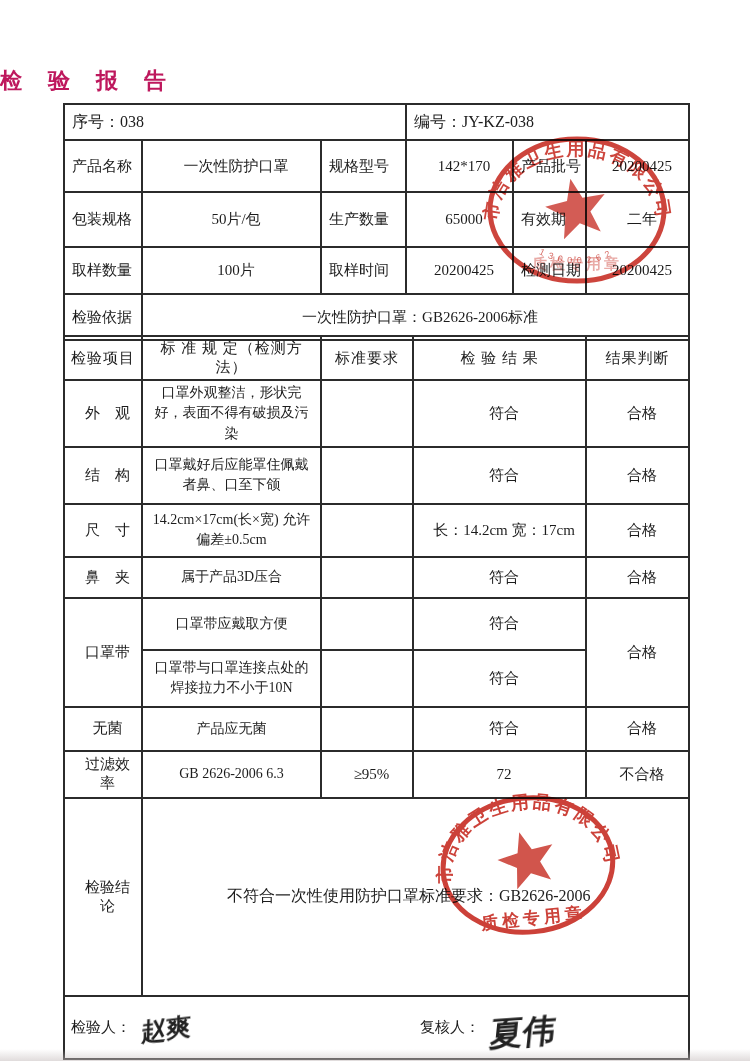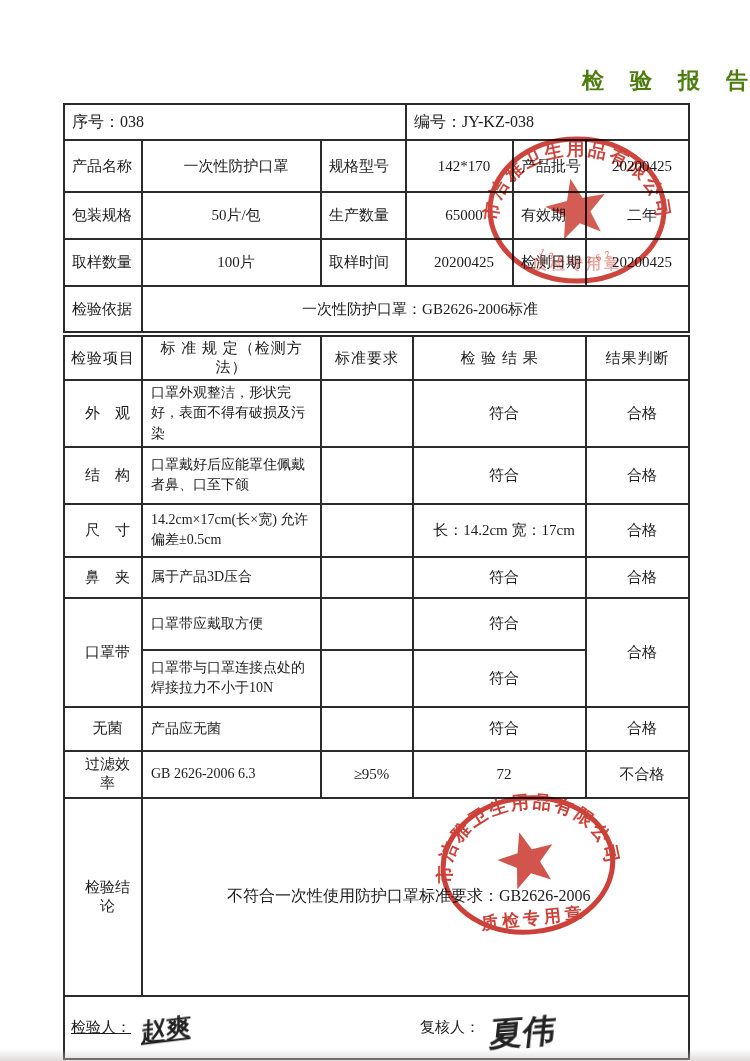--- a/index.html
+++ b/index.html
@@ -3,37 +3,37 @@
 <meta charset="utf-8">
 <style>
   html,body{margin:0;padding:0;}
   body{
     width:750px;height:1061px;position:relative;overflow:hidden;
     background:#ffffff;
     font-family:"Liberation Serif","DejaVu Serif",serif;
     color:#1c1c1c;
   }
   .page-title{
-    position:absolute;top:66px;left:0;width:750px;text-align:right;
-    font-size:22px;font-weight:bold;letter-spacing:2px;color:#4d7c0f;
+    position:absolute;top:66px;left:0;width:750px;text-align:left;
+    font-size:22px;font-weight:bold;letter-spacing:2px;color:#be185d;
   }
   table{border-collapse:collapse;table-layout:fixed;position:absolute;left:63px;background:transparent;}
   td{
     border:2px solid #2b2b2b;font-size:15px;color:#1c1c1c;
     padding:2px 4px;vertical-align:middle;overflow:hidden;
   }
   td.lbl{text-align:left;padding-left:7px;}
   td.ctr{text-align:center;padding-left:13px;}
-  td.std{font-size:14px;text-align:left;line-height:1.45;padding:2px 8px;}
+  td.std{font-size:14px;text-align:center;line-height:1.45;padding:2px 8px;}
   #tableA{top:103px;width:625px;}
   #tableB{top:335px;width:625px;}
   .row1 td{font-size:16px;margin-left:20px;}
   .hdr td{font-size:15px;font-weight:normal;text-align:center;letter-spacing:1px;}
   .conclusion-cell{text-align:left;padding-left:84px;font-size:16px;}
-  .sig-row-cell{padding:12px 6px;text-decoration:underline;}
+  .sig-row-cell{padding:12px 6px;}
   .sig-flex{display:flex;align-items:center;height:100%;position:relative;}
   .sig-label{font-size:15px;}
   .sig-name{
     font-weight:600;color:#222;display:inline-block;
     transform:rotate(-7deg) skewX(-8deg);
     font-size:25px;margin-left:10px;margin-top:4px;
     filter:blur(0.3px);
   }
   .sig-name.reviewer{font-size:33px;transform:rotate(-4deg) skewX(-10deg);margin-top:10px;}
   .reviewer-block{position:absolute;left:349px;top:0;display:flex;align-items:center;height:100%;}
@@ -65,21 +65,21 @@
     <td class="lbl" colspan="3"><span>编号：</span><span>JY-KZ-038</span></td>
   </tr>
   <tr style="height:52px">
     <td class="lbl">产品名称</td>
     <td class="ctr">一次性防护口罩</td>
     <td class="lbl">规格型号</td>
     <td class="ctr">142*170</td>
     <td class="lbl">产品批号</td>
     <td class="ctr">20200425</td>
   </tr>
-  <tr style="height:47px">
+  <tr style="height:55px">
     <td class="lbl">包装规格</td>
     <td class="ctr">50片/包</td>
     <td class="lbl">生产数量</td>
     <td class="ctr">65000</td>
     <td class="lbl">有效期</td>
     <td class="ctr">二年</td>
   </tr>
   <tr style="height:47px">
     <td class="lbl">取样数量</td>
     <td class="ctr">100片</td>

